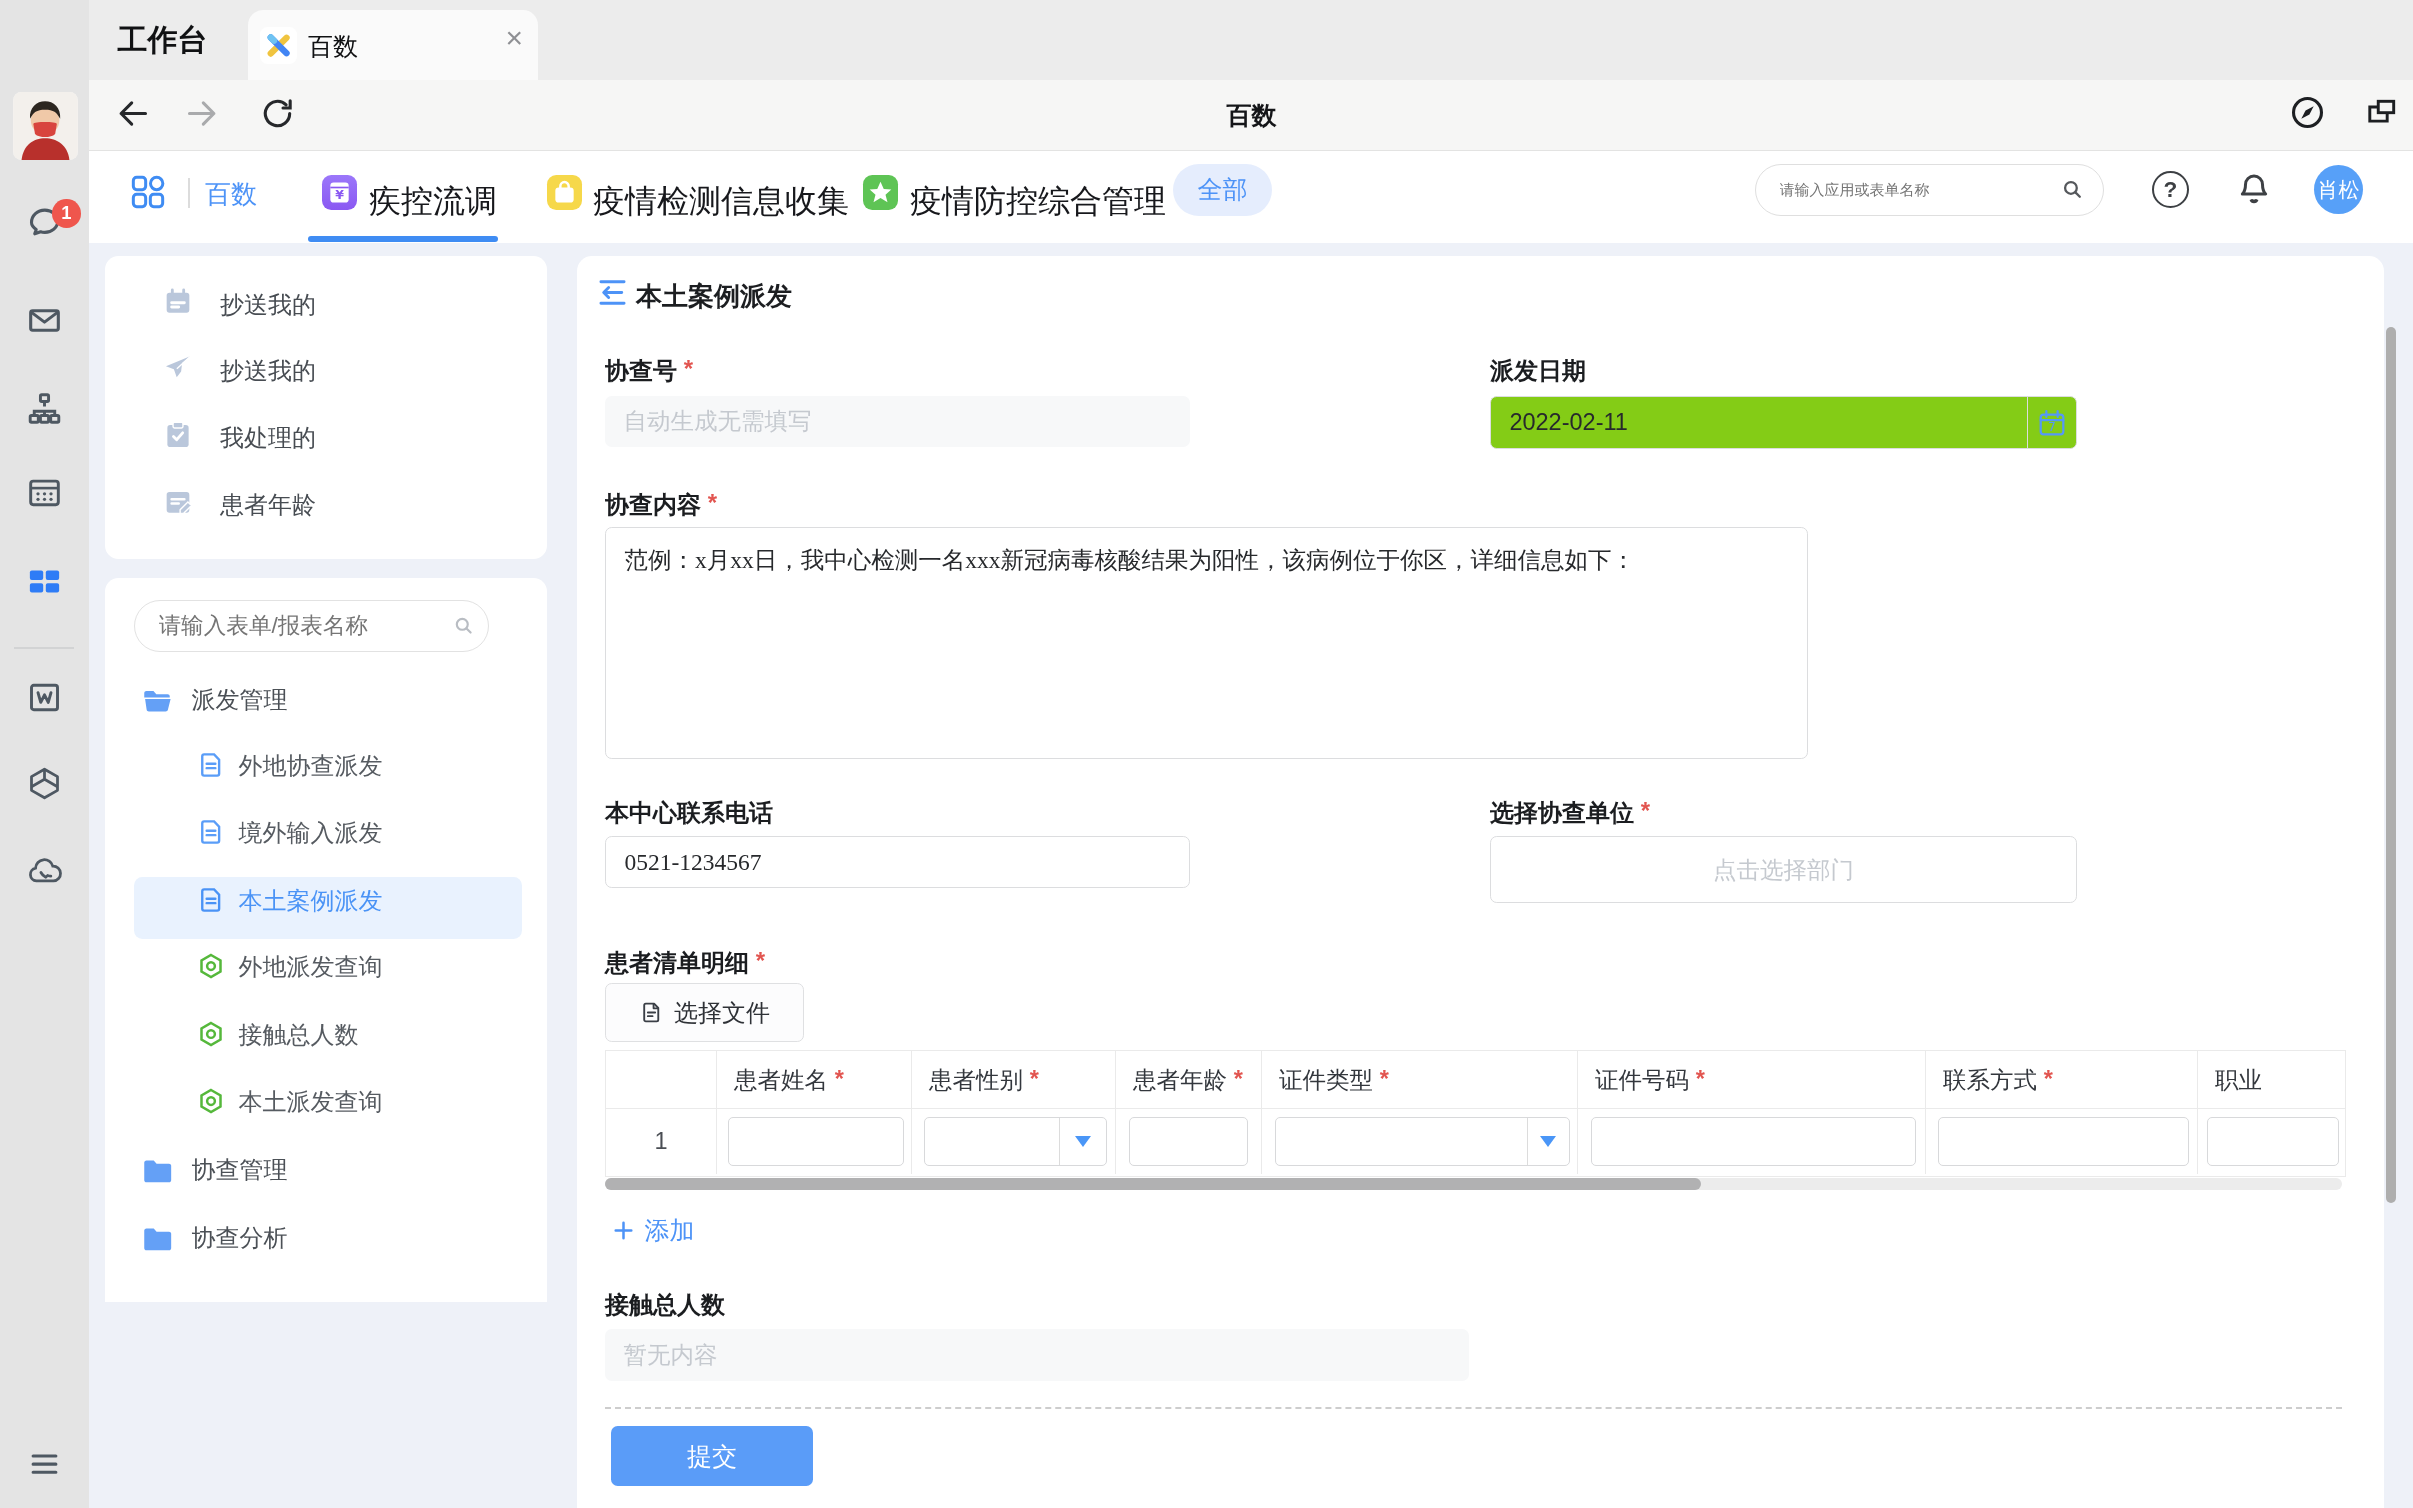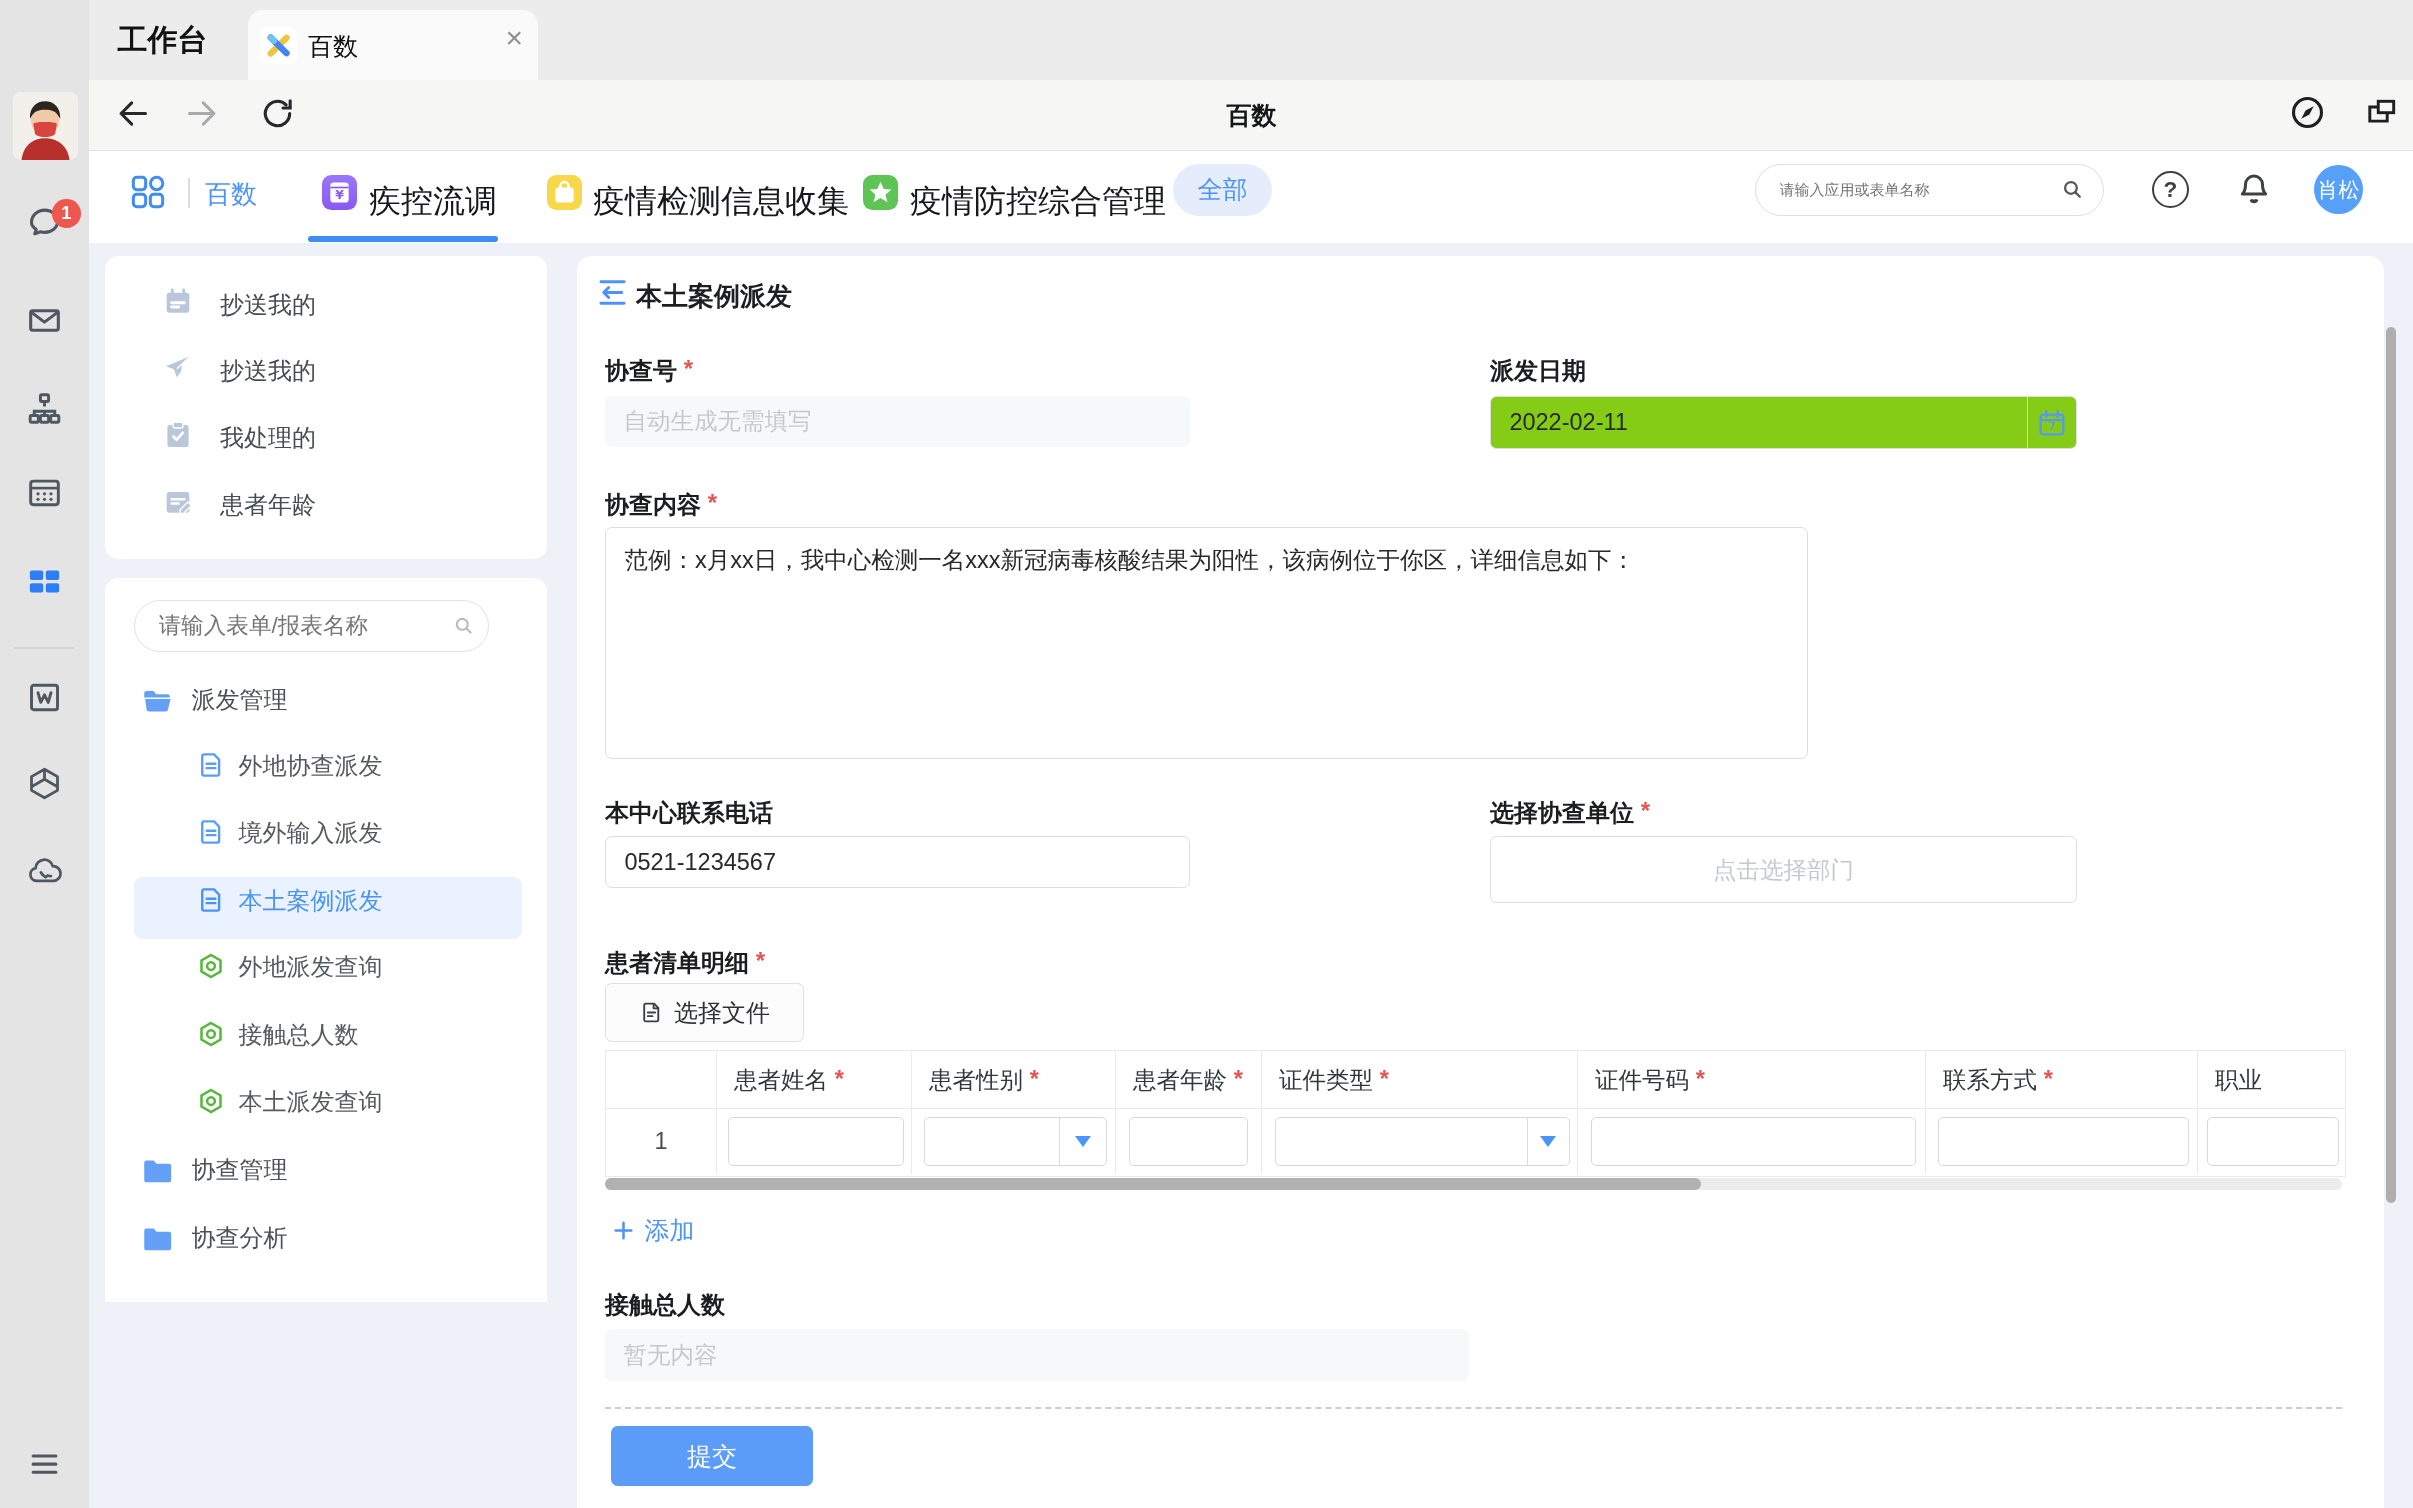--- a/index.html
+++ b/index.html
@@ -48,21 +48,21 @@
   .lvl1{padding-left:35px;gap:17.6px;}
   .lvl2{padding-left:91px;gap:12.6px;color:#565b61;}
   .sel-text{color:#4a93f6;font-weight:500;}
   
   .flabel{position:absolute;display:flex;font-size:24px;font-weight:700;color:#1b1d20;}
   .star{color:#e25550;margin-left:6.7px;font-weight:700;}
   .fill-input{position:absolute;background:#f7f8f9;border:none;border-radius:6.7px;font-size:23.5px;color:#2a2c2f;
     padding:0 18.4px;outline:none;font-family:"Liberation Sans","DejaVu Sans",sans-serif;}
   .fill-input::placeholder{color:#c5c9cf;}
   .line-input{position:absolute;background:#fff;border:1.7px solid #dcdddf;border-radius:6.7px;font-size:23.5px;color:#27292c;
-    padding:0 18.4px;outline:none;font-family:Liberation Sans, sans-serif;}
+    padding:0 18.4px;outline:none;font-family:Liberation Serif, serif;}
   .line-input::placeholder{color:#c5c9cf;}
   .tri{width:0;height:0;border-left:8.4px solid transparent;border-right:8.4px solid transparent;border-top:11px solid #4a96f7;}
   .cell-input{position:absolute;top:8.4px;height:49px;background:#fff;border:1.7px solid #d8d9db;border-radius:5px;}
   .sel-zone{position:absolute;right:0;top:0;bottom:0;border-left:0.8px solid #dcdcdc;display:flex;align-items:center;justify-content:center;}
   .th-cell{display:flex;align-items:center;padding-left:17px;font-size:23.5px;color:#33373d;border-right:1.7px solid #eaeaea;height:100%;}
   .td-cell{position:relative;border-right:1.7px solid #eaeaea;height:100%;}
   .submit-btn{position:absolute;background:#5a9cf8;border:none;border-radius:6.7px;color:#fff;font-size:25px;
     display:flex;align-items:center;justify-content:center;cursor:pointer;font-family:"Liberation Sans","DejaVu Sans",sans-serif;}
   .add-link{position:absolute;display:flex;align-items:center;gap:8.4px;color:#4d93f7;font-size:25px;}
   .scroll-thumb{background:#b1b1b2;border-radius:5.9px;}

